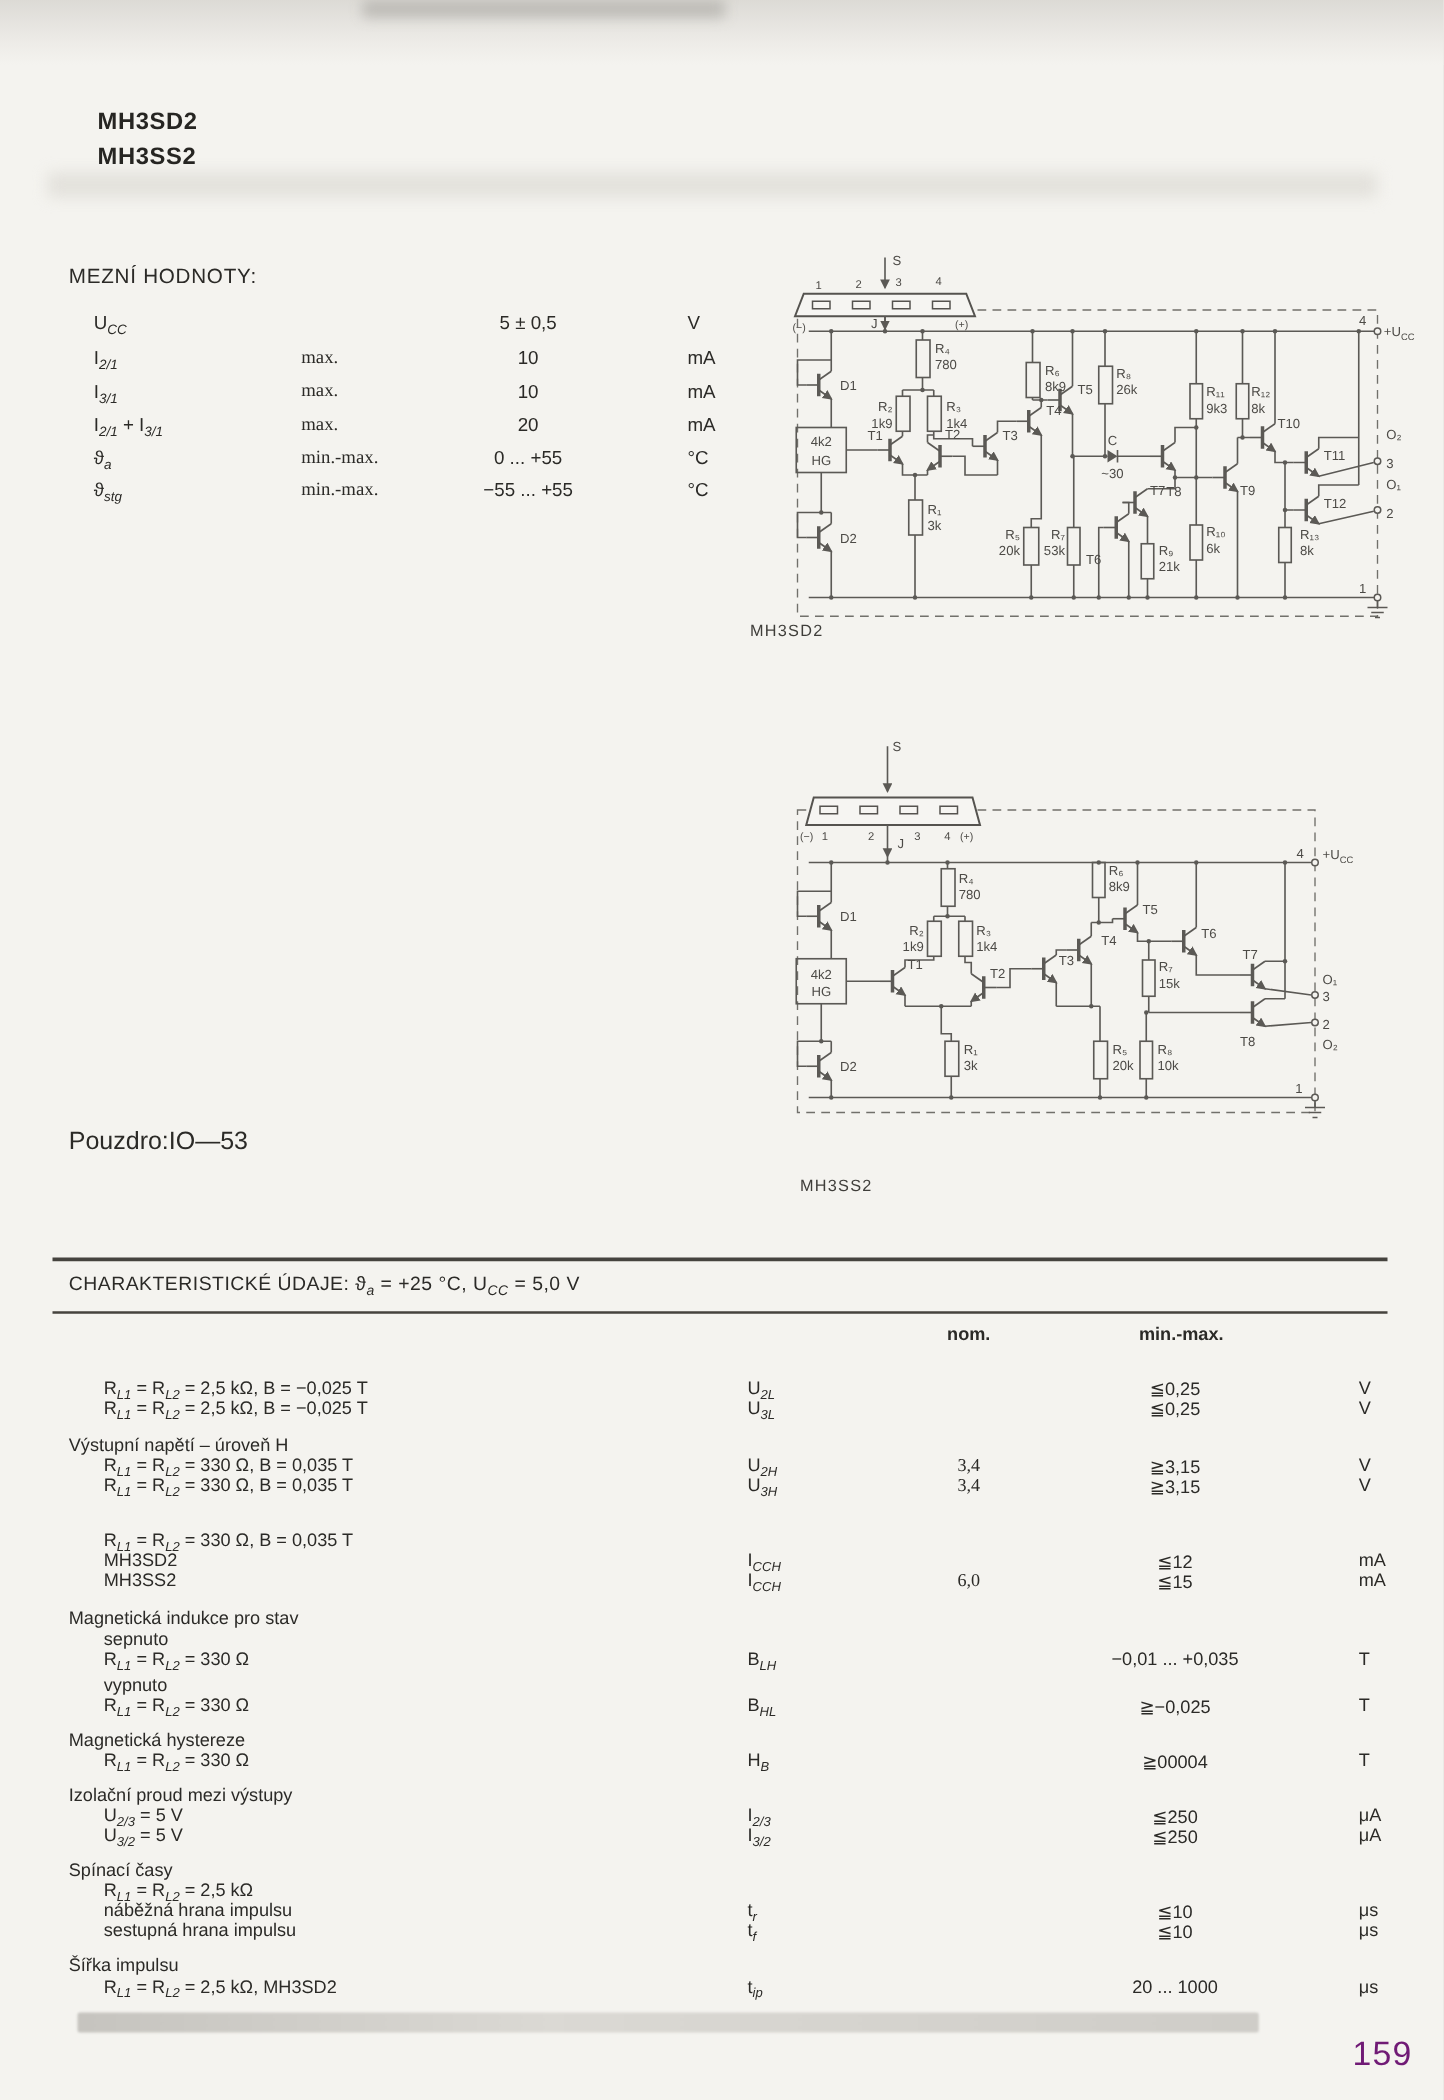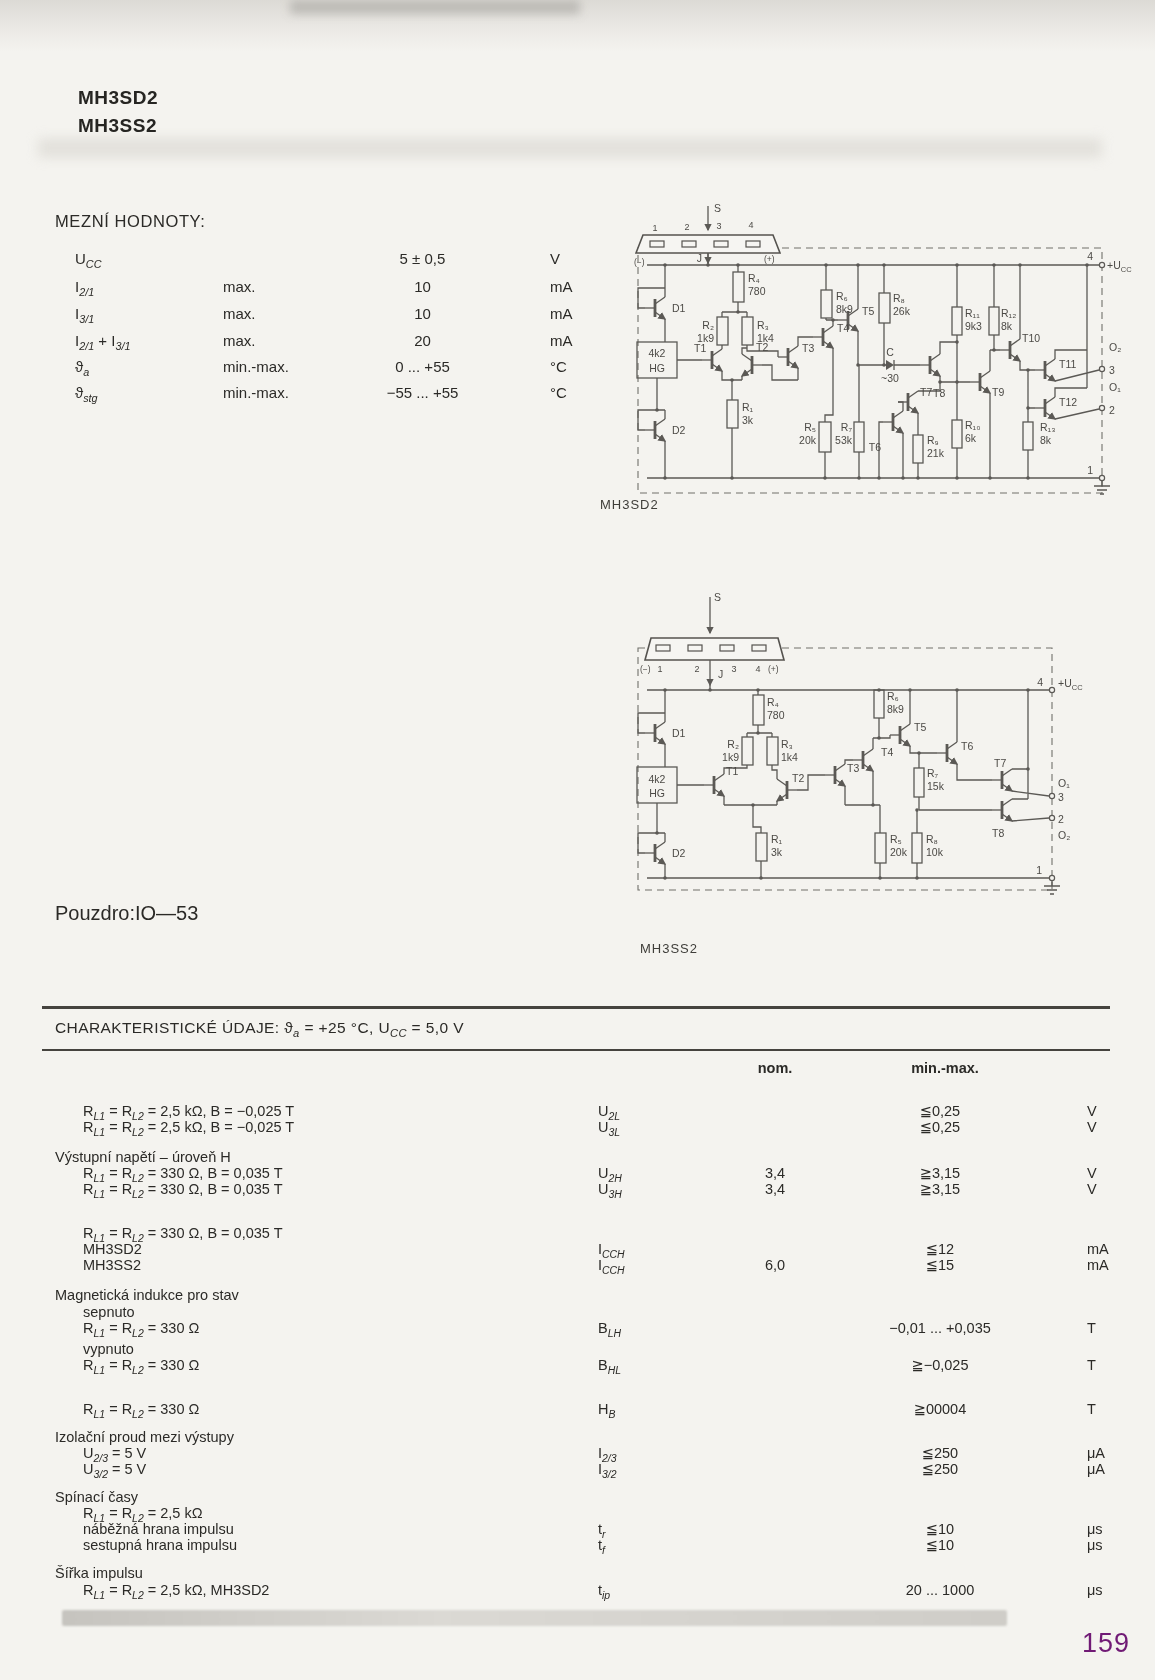--- a/index.html
+++ b/index.html
@@ -8,36 +8,36 @@
   .abs{position:absolute;}
   .artifact{position:absolute;pointer-events:none;}
   sub{font-size:.72em;font-style:italic;line-height:0;}
   
   .partnos{left:78px;top:84px;font-size:19px;font-weight:bold;line-height:28px;letter-spacing:.5px;color:#262522;}
   .doctitle{left:300px;right:62px;top:82px;text-align:right;font-size:18px;font-weight:bold;line-height:28px;letter-spacing:.6px;color:#262522;}
   
   .limits-head{left:55px;top:212px;font-size:16.5px;letter-spacing:.6px;}
   .lrow{position:absolute;left:55px;width:620px;height:20px;font-size:15px;}
   .lsym{position:absolute;left:0;margin-left:20px;}
-  .lcond{position:absolute;left:168px;}
+  .lcond{position:absolute;left:186px;font-family:Liberation Serif, serif;}
   .lval{position:absolute;left:275px;width:185px;text-align:center;}
   .lunit{position:absolute;left:495px;}
   
   .schcap{font-size:13px;letter-spacing:1px;color:#3f3e3a;}
   .pouzdro{left:55px;top:902px;font-size:20px;}
   .pouzdro .val{position:absolute;left:80px;white-space:nowrap;}
   
   .rule{position:absolute;left:42px;width:1068px;background:#45433e;}
   .chtitle{left:55px;top:1019px;font-size:15.5px;letter-spacing:.4px;}
   .colhead{position:absolute;top:1060px;font-size:14.5px;font-weight:bold;text-align:center;}
   .crow{position:absolute;left:55px;width:1075px;height:18px;font-size:14.5px;}
   .sc{position:absolute;left:0;}
   .cc{position:absolute;left:28px;}
   .sym{position:absolute;left:543px;}
-  .nom{position:absolute;left:645px;width:150px;text-align:center;}
+  .nom{position:absolute;left:645px;width:150px;text-align:center;font-family:Liberation Serif, serif;}
   .mm{position:absolute;left:790px;width:190px;text-align:center;}
   .un{position:absolute;left:1032px;}
   .pagenum{left:1082px;top:1628px;font-size:27px;color:#701a75;letter-spacing:1px;}
   
   svg{position:absolute;overflow:visible;}
   .w{stroke:#5b5955;fill:none;stroke-width:1.3px;}
   .bar{stroke-width:2.8px;}
   .dashb{stroke:#71706b;fill:none;stroke-width:1.1px;stroke-dasharray:7 5;}
   .res{stroke:#5b5955;fill:none;stroke-width:1.3px;}
   .dot{fill:#5b5955;stroke:none;}
@@ -506,20 +506,23 @@
       <span class="cc"><span>vypnuto</span></span>
     </div>
   <div class="crow" style="top:1357px">
     <span class="cc"><span>R</span><sub>L1</sub><span> = R</span><sub>L2</sub><span> = 330 Ω</span></span>
     <span class="sym"><span>B</span><sub>HL</sub></span>
     <span class="nom"></span>
       <span class="mm">≧−0,025</span>
       <span class="un">T</span>
   </div>
 
+  <div class="crow" style="top:1385px">
+      <span class="sc">Magnetická hystereze</span>
+    </div>
   <div class="crow" style="top:1401px">
     <span class="cc"><span>R</span><sub>L1</sub><span> = R</span><sub>L2</sub><span> = 330 Ω</span></span>
     <span class="sym"><span>H</span><sub>B</sub></span>
     <span class="nom"></span>
       <span class="mm">≧00004</span>
       <span class="un">T</span>
   </div>
 
   <div class="crow" style="top:1429px">
       <span class="sc">Izolační proud mezi výstupy</span>

